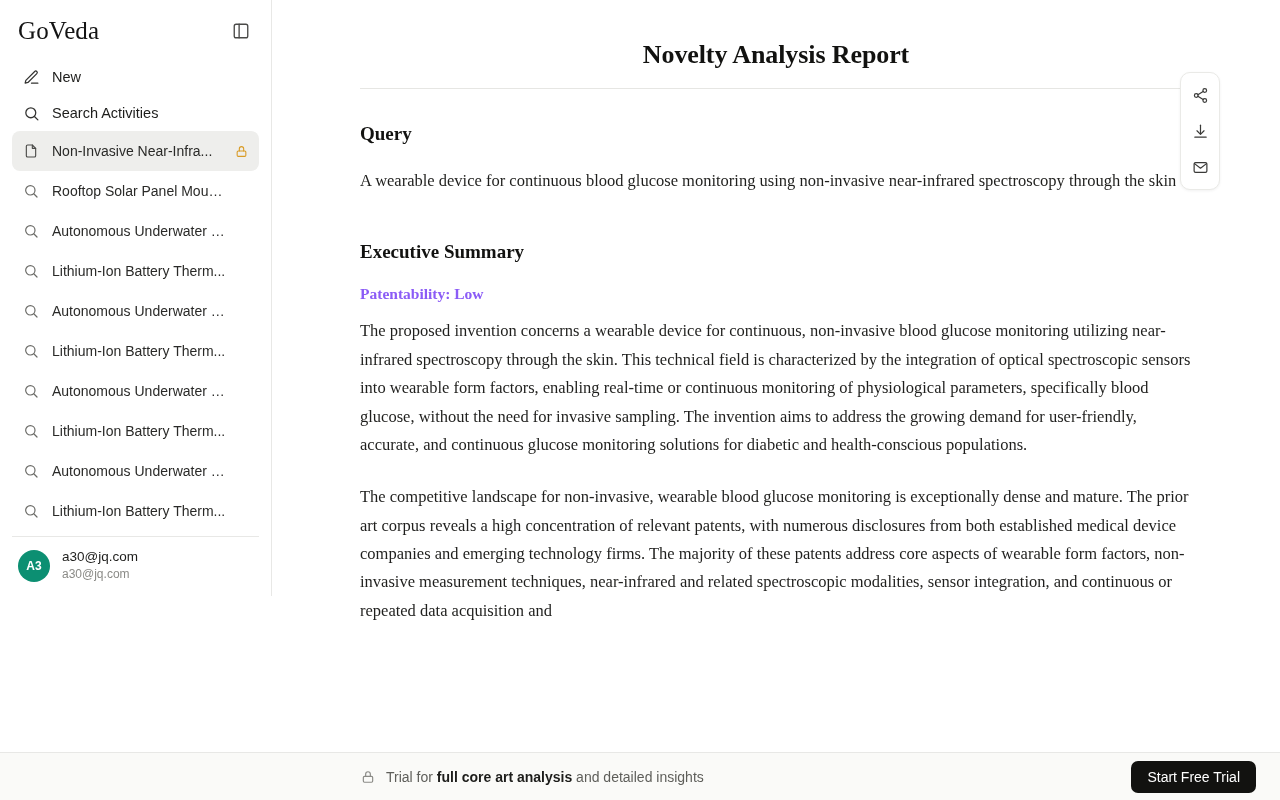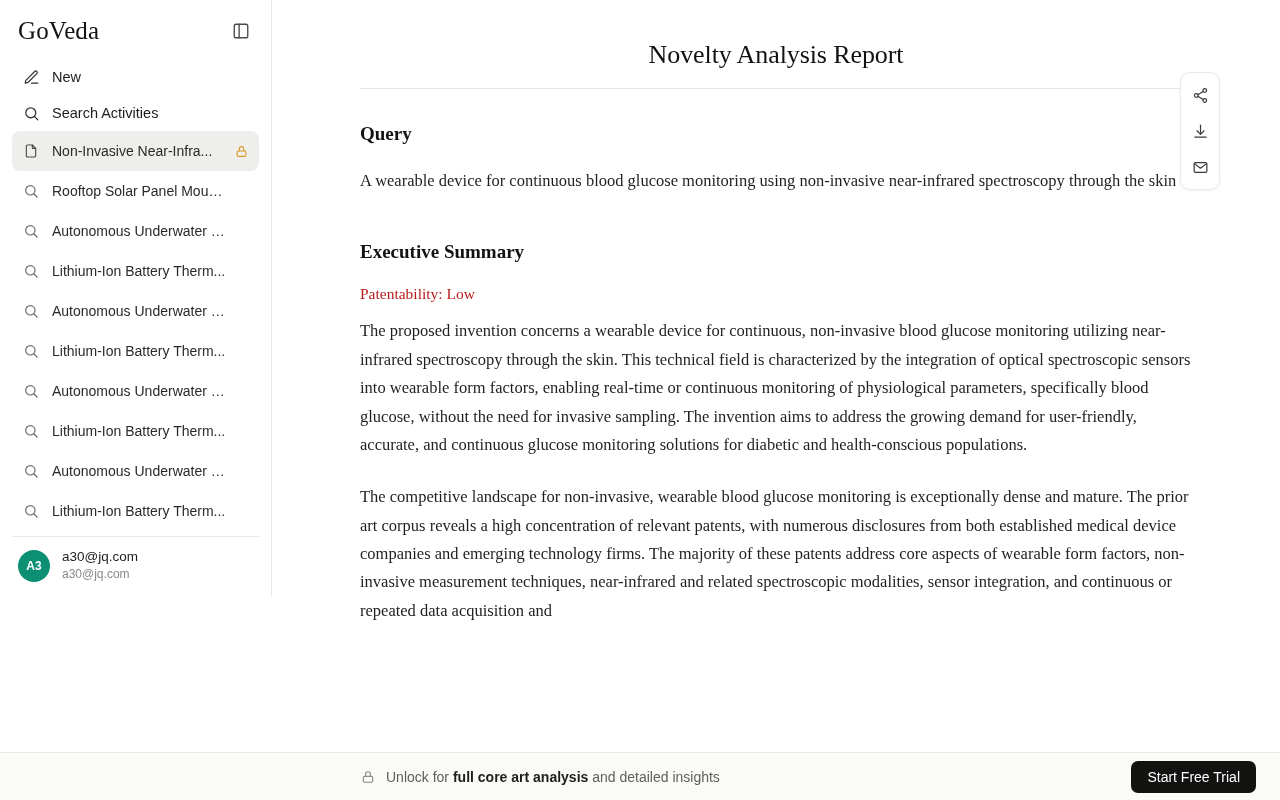--- a/index.html
+++ b/index.html
@@ -147,21 +147,21 @@
   }
   .doc {
     width: 832px;
     margin: 0 auto;
     font-family: "Liberation Serif", serif;
     color: #1a1a18;
   }
   .doc-title {
     text-align: center;
     font-size: 26px;
-    font-weight: normal;
+    font-weight: bold;
     letter-spacing: -0.1px;
     margin: 0 0 18px 0;
     color: #121210;
   }
   .doc-date {
     text-align: center;
     font-family: "Liberation Sans", sans-serif;
     font-size: 13.5px;
     color: #7d7d79;
     margin-bottom: 30px;
@@ -173,23 +173,23 @@
   }
   .h2 {
     font-size: 19px;
     font-weight: bold;
     margin: 0 0 22px 0;
     color: #121210;
   }
   .h2.second { margin-top: 46px; }
   .h3 {
     font-size: 15.5px;
-    font-weight: normal;
+    font-weight: bold;
     margin: 0 0 14px 0;
-    color: #b91c1c;
+    color: #8b5cf6;
   }
   .para {
     font-size: 16.5px;
     line-height: 1.72;
     margin: 0 0 24px 0;
     color: #1f1f1d;
   }
 
   
   .action-rail {
@@ -469,18 +469,18 @@
   </main>
 
   <div class="upsell">
     <div class="upsell-left">
       <span class="lock-badge" style="color:#8a8a86">
         <svg width="14" height="14" viewBox="0 0 24 24" fill="none" stroke="currentColor" stroke-width="2" stroke-linecap="round" stroke-linejoin="round">
           <rect x="4" y="11" width="16" height="10" rx="2"></rect>
           <path d="M8 11V7a4 4 0 0 1 8 0v4"></path>
         </svg>
       </span>
-      <span class="upsell-text"><span>Unlock for </span><b>full core art analysis</b><span> and detailed insights</span></span>
+      <span class="upsell-text"><span>Trial for </span><b>full core art analysis</b><span> and detailed insights</span></span>
     </div>
     <button class="trial-btn">Start Free Trial</button>
   </div>
 
 </div>
 
 </body></html>

